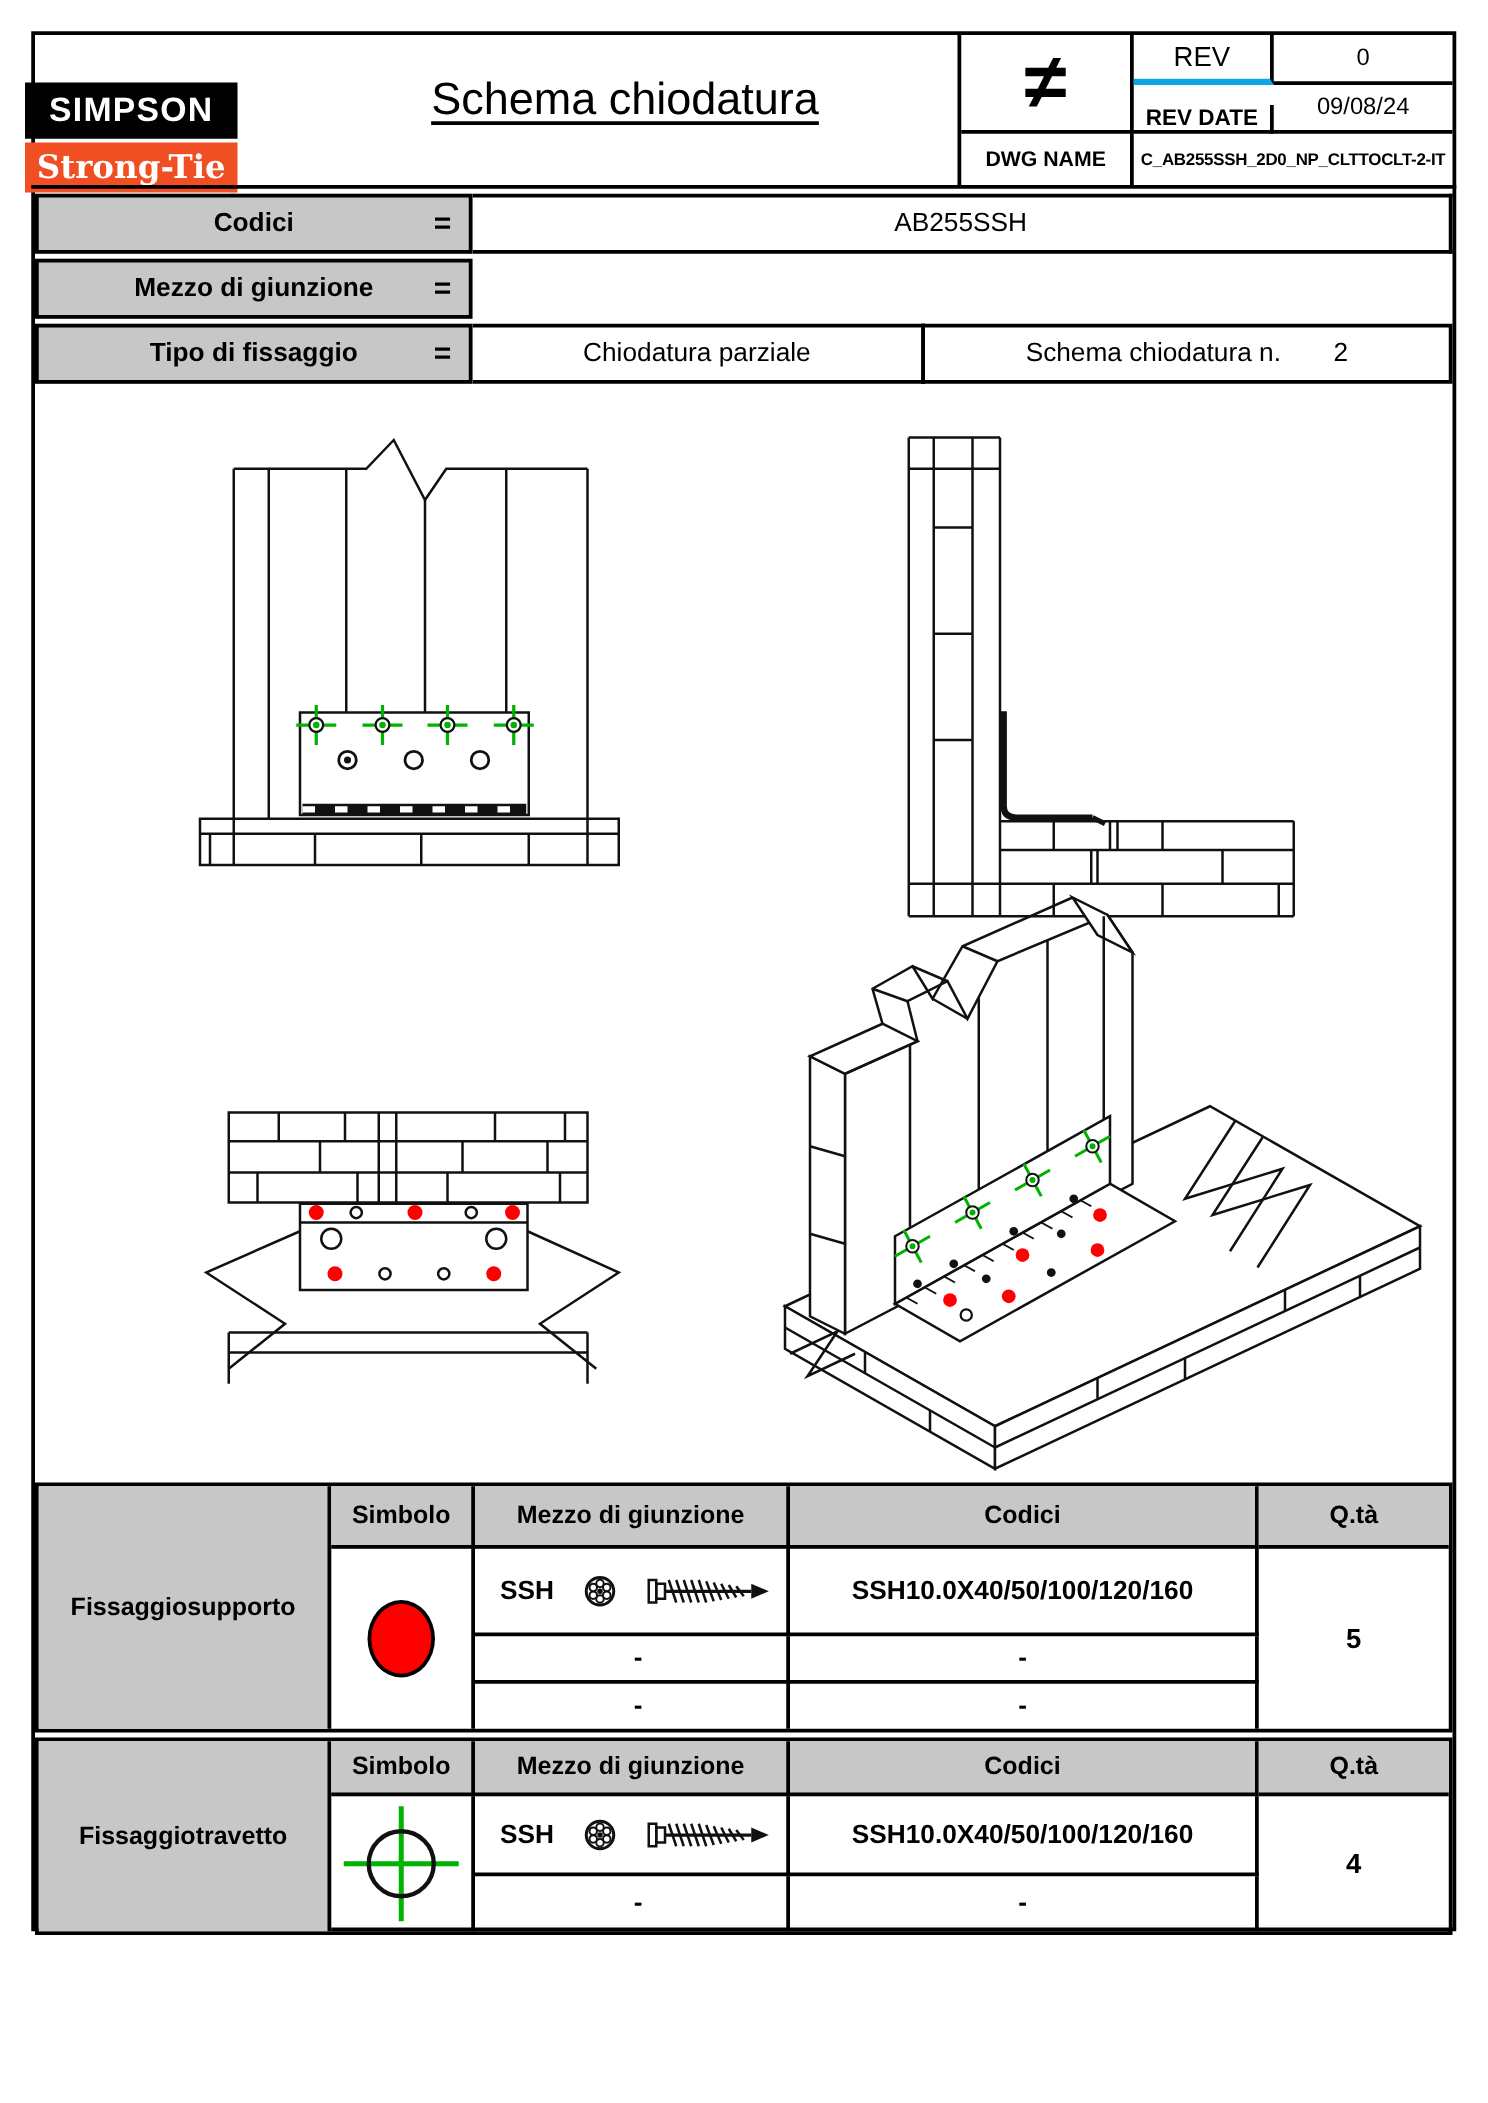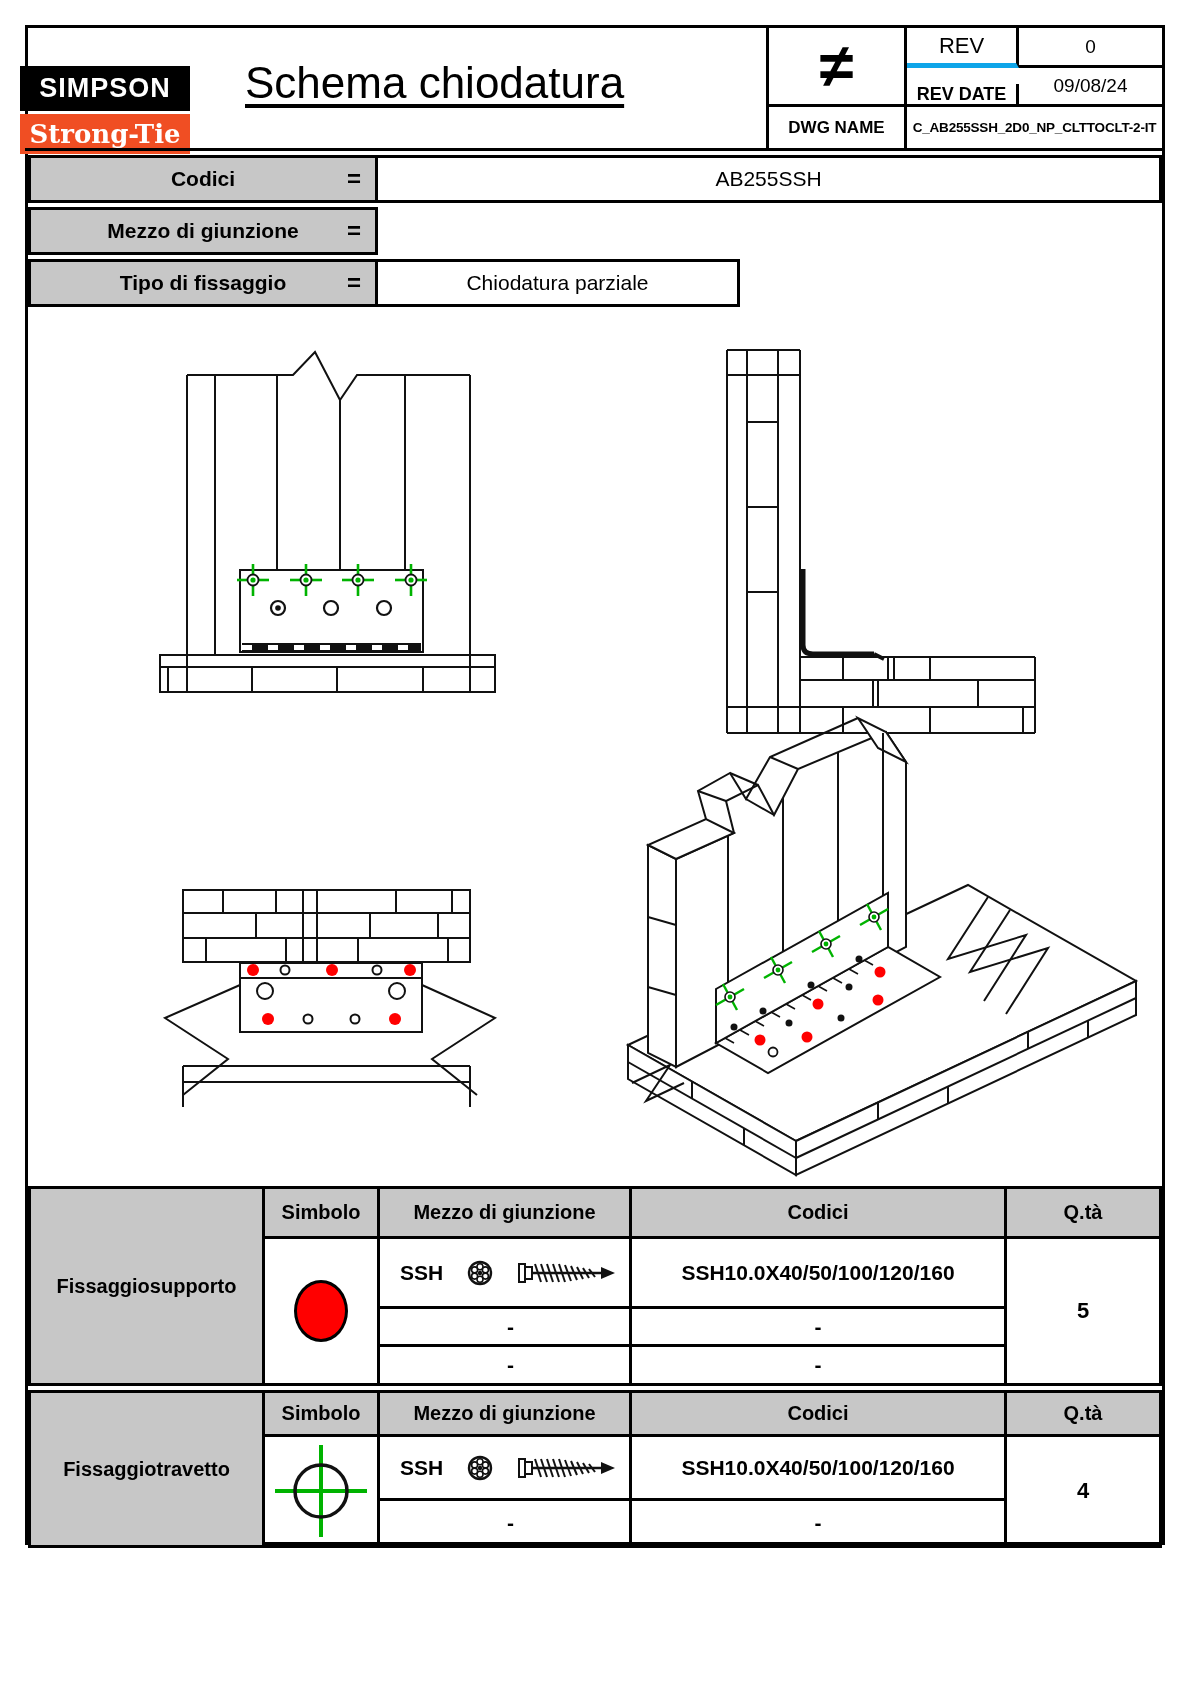--- a/index.html
+++ b/index.html
@@ -9,21 +9,21 @@
   .frame{left:25px;top:25px;width:1134px;height:1514px;border:3px solid #000;}
 
   
   .hdr-divider{left:25px;top:148px;width:1140px;height:3px;background:#000;}
   .logo{left:20px;top:36px;width:170px;margin-top:30px;}
   .logo-top{background:#000;color:#fff;font-weight:bold;font-size:27px;letter-spacing:1px;
             text-align:center;padding:7px 0;}
   .logo-bottom{background:#f04e23;color:#fff;font-weight:bold;font-size:26px;
             font-family:"DejaVu Serif","Liberation Serif",serif;text-align:center;padding:5px 0;margin-top:3px;}
   .logo-reg{color:#f04e23;font-size:11px;text-align:right;line-height:10px;}
-  .title{left:245px;top:58px;width:510px;text-align:left;font-size:44px;
+  .title{left:245px;top:58px;width:510px;text-align:center;font-size:36px;
          text-decoration:underline;text-underline-offset:6px;}
   .hdr-vline{left:766px;top:28px;width:3px;height:120px;background:#000;}
   .revgrid{left:769px;top:28px;width:393px;height:120px;display:grid;
            grid-template-columns:138px 112px 143px;grid-template-rows:40px 39px 41px;}
   .revgrid>div{display:flex;align-items:center;justify-content:center;box-sizing:border-box;}
   .neq-cell{grid-column:1;grid-row:1 / span 2;border-right:3px solid #000;border-bottom:3px solid #000;
             font-size:62px;font-weight:bold;line-height:0;}
   .rev-l{grid-column:2;grid-row:1;border-right:3px solid #000;border-bottom:5px solid #0ea5e9;font-weight:normal;font-size:22px;}
   .rev-v{grid-column:3;grid-row:1;border-bottom:3px solid #000;font-size:19px;}
   .revd-l{grid-column:2;grid-row:2;border-right:3px solid #000;border-bottom:3px solid #000;font-weight:bold;font-size:18px;margin-top:16px;}
@@ -133,20 +133,24 @@
       <span class="info-eq">=</span>
     </div>
   </div>
 
   <div class="abs inforow" style="top:259px">
     <div class="info-label">
       <span>Tipo di fissaggio</span>
       <span class="info-eq">=</span>
     </div>
     <div class="info-val split-l">Chiodatura parziale</div>
+    <div class="info-val split-r">
+      <span>Schema chiodatura n.</span>
+      <span class="schema-num">2</span>
+    </div>
   </div>
 
   <svg class="abs" style="left:28px;top:307px" width="1134" height="879" viewBox="0 0 1134 879">
 
     <g stroke="#111" stroke-width="2" fill="none">
       <path d="M159 68 H265 L287 45 L312 93 L329 68 H442"></path>
       <line x1="159" y1="68" x2="159" y2="385"></line>
       <line x1="187" y1="68" x2="187" y2="348"></line>
       <line x1="249" y1="68" x2="249" y2="263"></line>
       <line x1="312" y1="93" x2="312" y2="263"></line>

